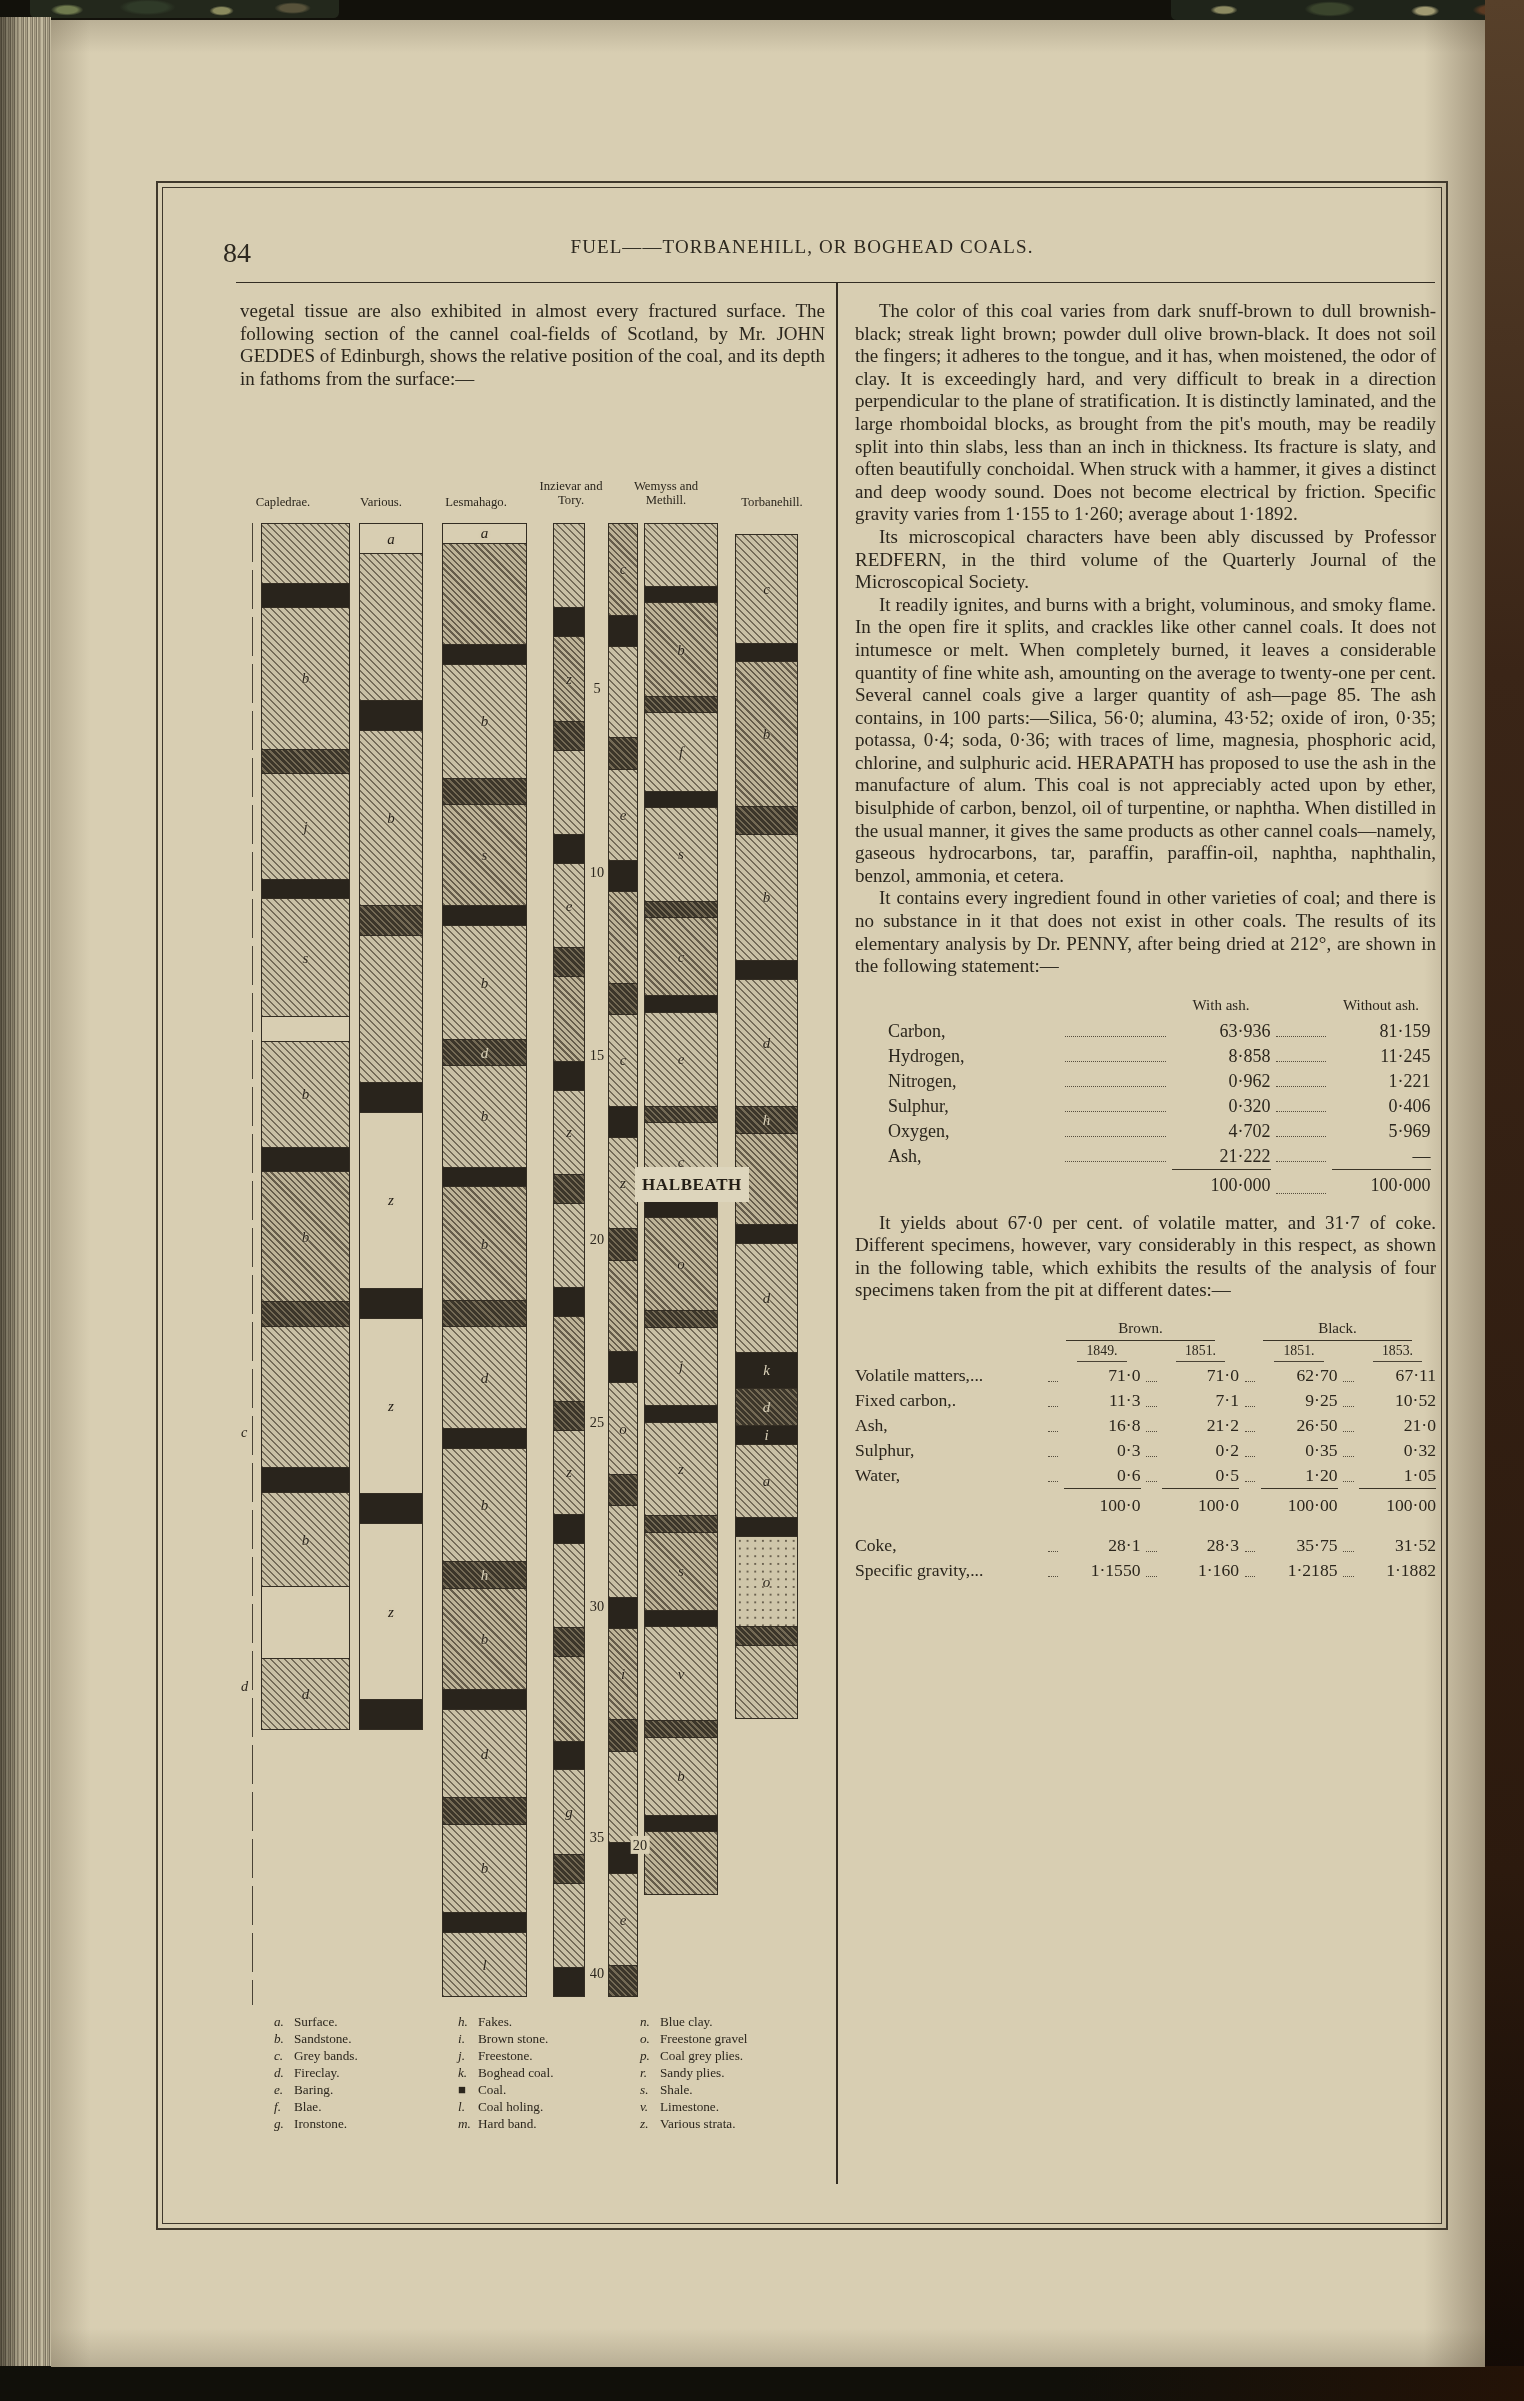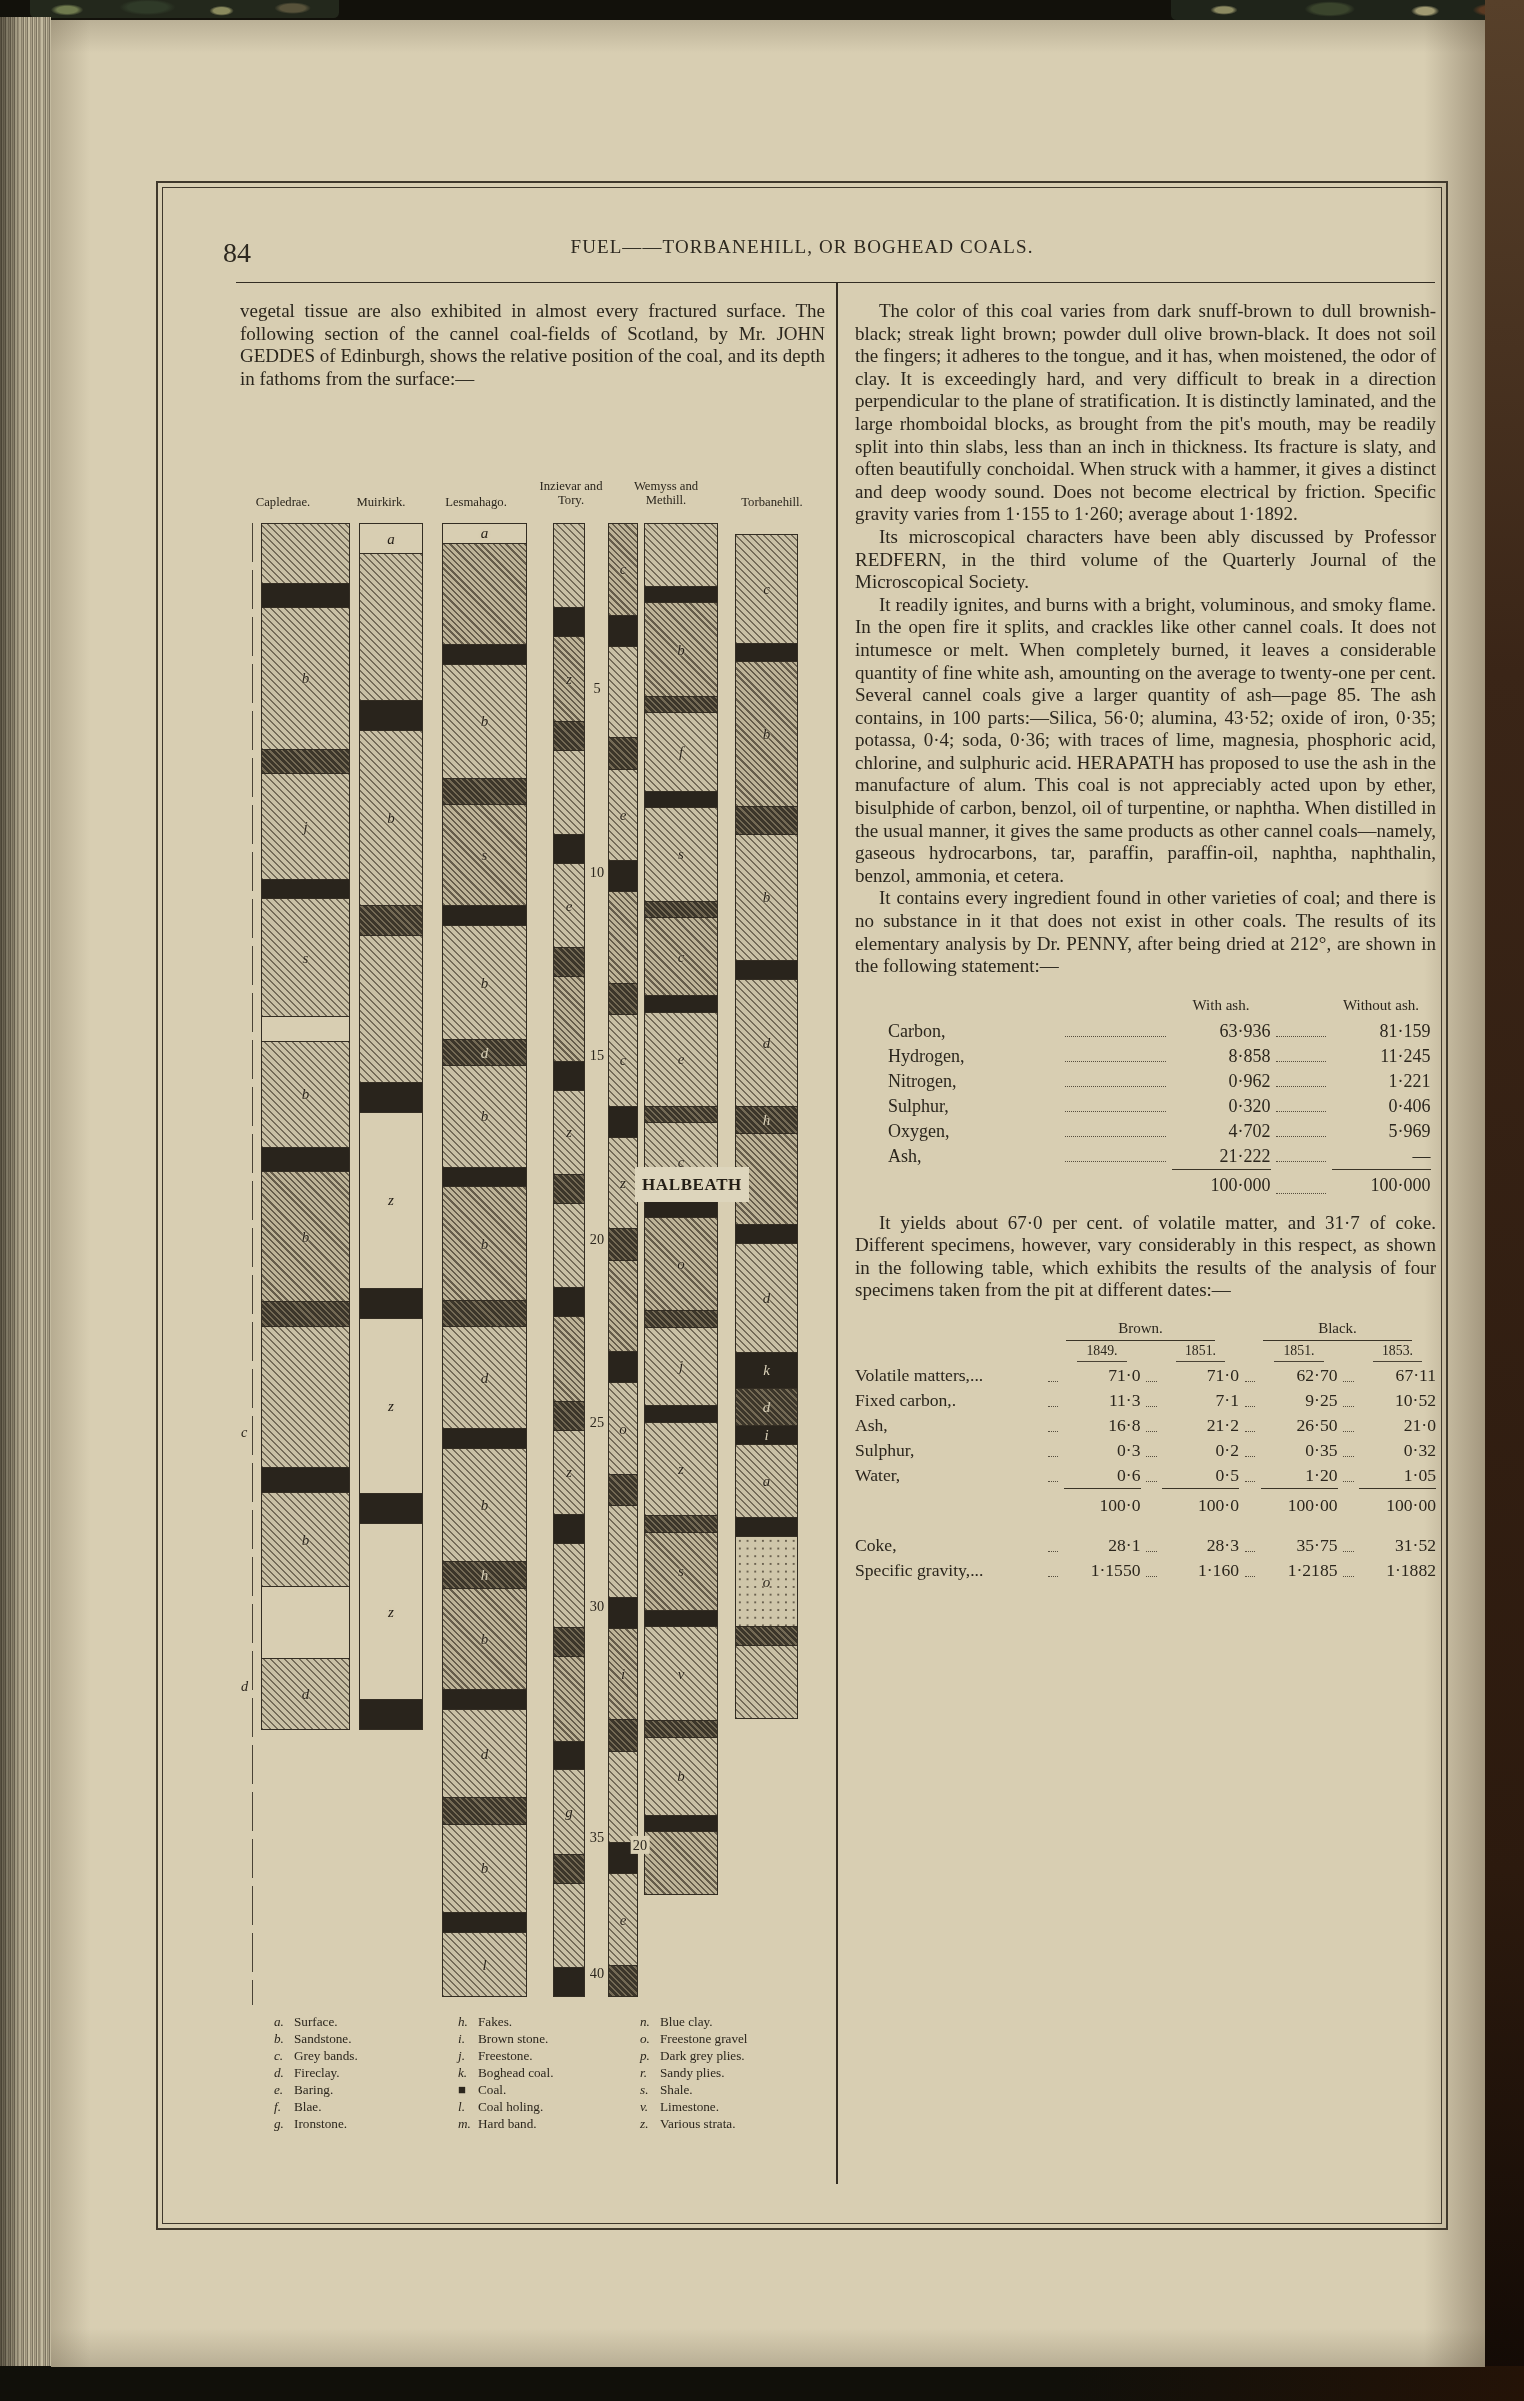--- a/index.html
+++ b/index.html
@@ -131,21 +131,21 @@
     <div class="page-number">84</div>
     <div class="page-title">FUEL——TORBANEHILL, OR BOGHEAD COALS.</div>
     <div class="header-rule"></div>
     <div class="col-divider"></div>
 
     <div class="col-left">
       <p class="body">vegetal tissue are also exhibited in almost every fractured surface. The following section of the cannel coal-fields of Scotland, by Mr. JOHN GEDDES of Edinburgh, shows the relative position of the coal, and its depth in fathoms from the surface:—</p>
 
       <div class="diagram-labels" id="diagram-labels">
           <div class="dl" style="left: 43px;">Capledrae.</div>
-          <div class="dl" style="left: 141px;">Muirkirk.</div>
+          <div class="dl" style="left: 141px;">Various.</div>
           <div class="dl" style="left: 236px;">Lesmahago.</div>
           <div class="dl dl2" style="left: 331px;">Inzievar and Tory.</div>
           <div class="dl dl2" style="left: 426px;">Wemyss and Methill.</div>
           <div class="dl" style="left: 532px;">Torbanehill.</div>
         </div>
 
       <div class="diagram" id="diagram-body">
         <div class="ref-line"></div>
       <div class="strat-col" style="left: 21px; top: 0px; width: 89px; height: 1207px;">
             <div class="seg f-h1" style="flex-grow: 5;"></div>
@@ -462,21 +462,21 @@
             <div class="lrow"><span class="key">i.</span><span class="ltxt">Brown stone.</span></div>
             <div class="lrow"><span class="key">j.</span><span class="ltxt">Freestone.</span></div>
             <div class="lrow"><span class="key">k.</span><span class="ltxt">Boghead coal.</span></div>
             <div class="lrow"><span class="key sw">■</span><span class="ltxt">Coal.</span></div>
             <div class="lrow"><span class="key">l.</span><span class="ltxt">Coal holing.</span></div>
             <div class="lrow"><span class="key">m.</span><span class="ltxt">Hard band.</span></div>
           </div>
           <div class="legend-col" style="left: 400px;">
             <div class="lrow"><span class="key">n.</span><span class="ltxt">Blue clay.</span></div>
             <div class="lrow"><span class="key">o.</span><span class="ltxt">Freestone gravel</span></div>
-            <div class="lrow"><span class="key">p.</span><span class="ltxt">Dark grey plies.</span></div>
+            <div class="lrow"><span class="key">p.</span><span class="ltxt">Coal grey plies.</span></div>
             <div class="lrow"><span class="key">r.</span><span class="ltxt">Sandy plies.</span></div>
             <div class="lrow"><span class="key">s.</span><span class="ltxt">Shale.</span></div>
             <div class="lrow"><span class="key">v.</span><span class="ltxt">Limestone.</span></div>
             <div class="lrow"><span class="key">z.</span><span class="ltxt">Various strata.</span></div>
           </div>
         </div>
     </div>
 
     <div class="col-right">
       <p class="body indent">The color of this coal varies from dark snuff-brown to dull brownish-black; streak light brown; powder dull olive brown-black. It does not soil the fingers; it adheres to the tongue, and it has, when moistened, the odor of clay. It is exceedingly hard, and very difficult to break in a direction perpendicular to the plane of stratification. It is distinctly laminated, and the large rhomboidal blocks, as brought from the pit's mouth, may be readily split into thin slabs, less than an inch in thickness. Its fracture is slaty, and often beautifully conchoidal. When struck with a hammer, it gives a distinct and deep woody sound. Does not become electrical by friction. Specific gravity varies from 1·155 to 1·260; average about 1·1892.</p>

